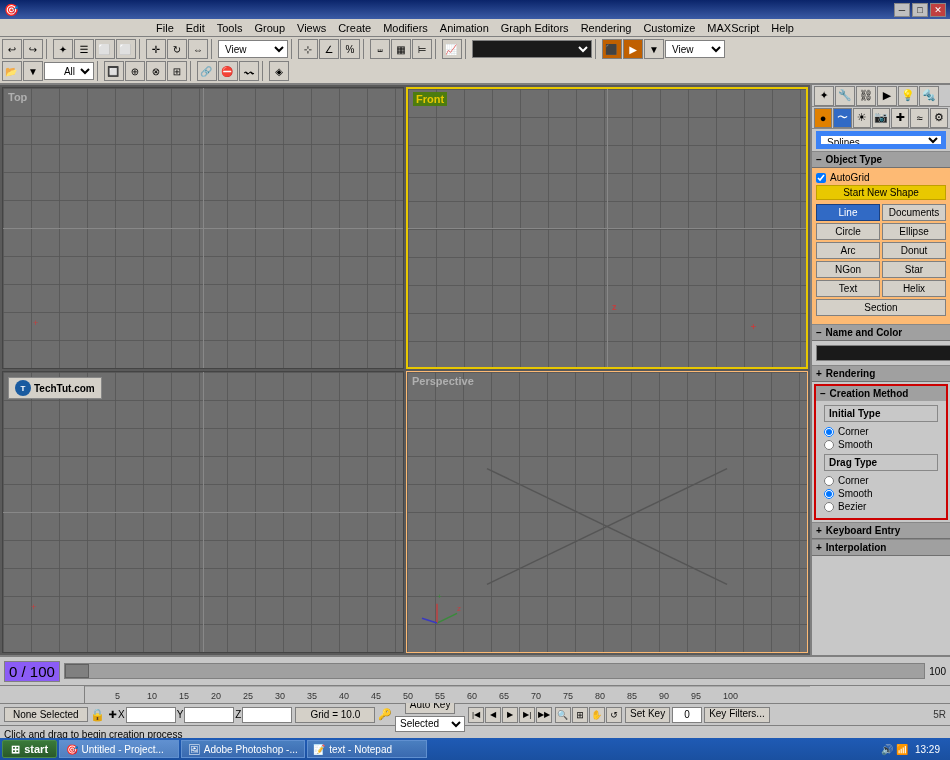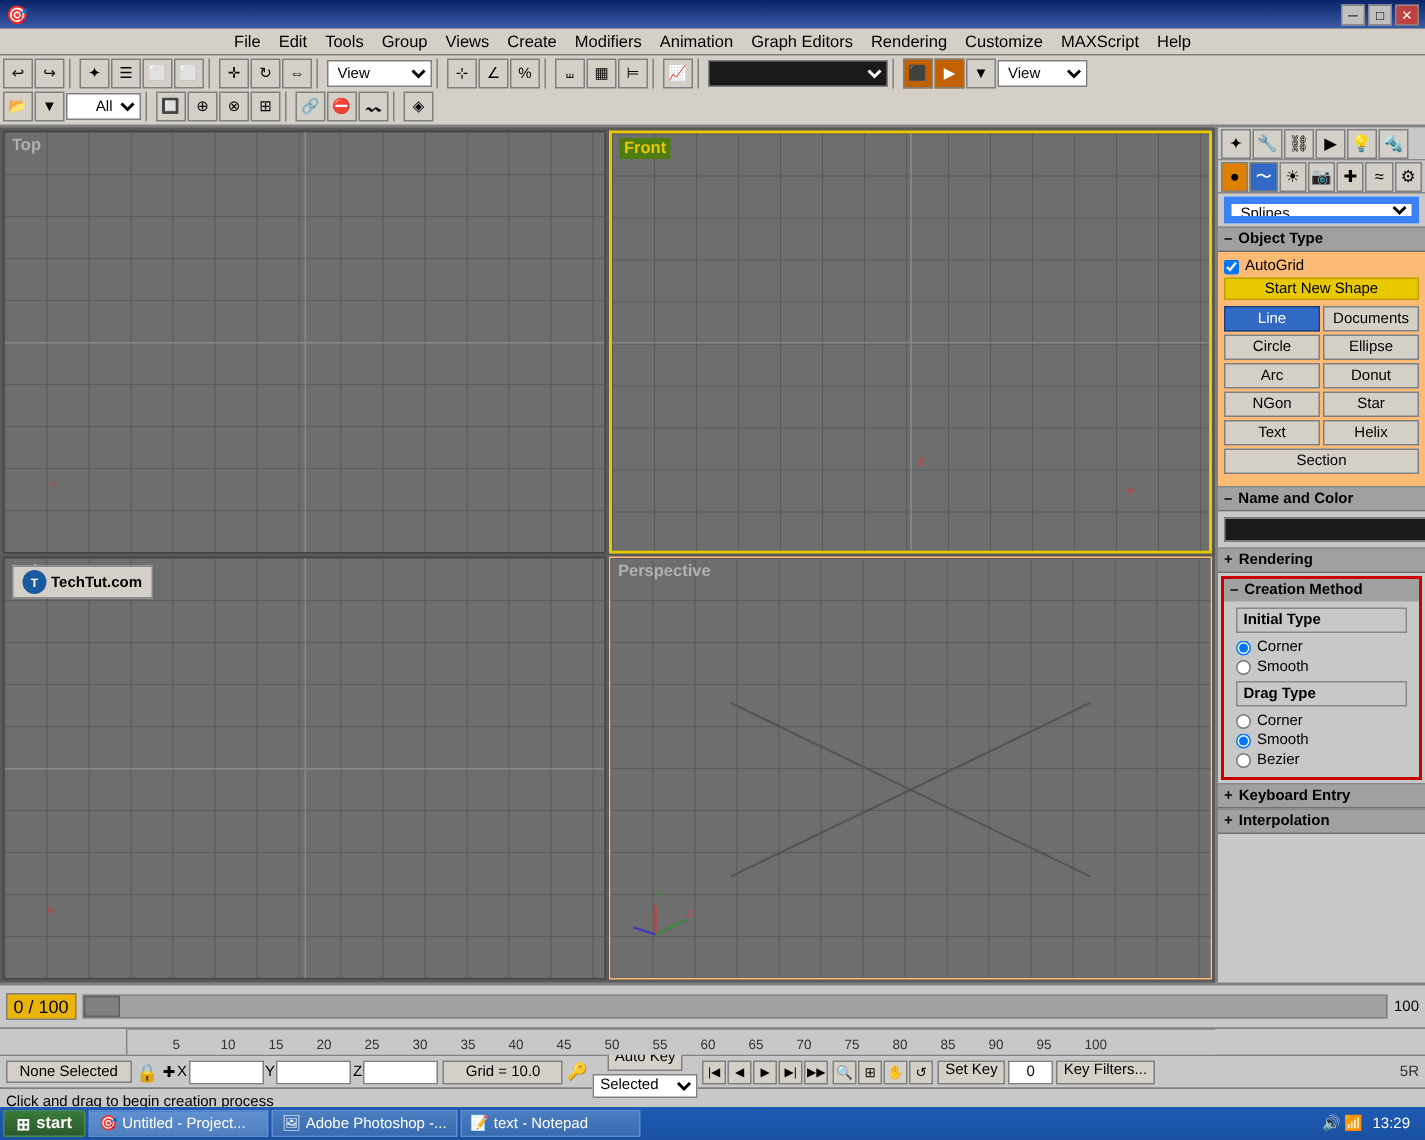--- a/index.html
+++ b/index.html
@@ -720,21 +720,21 @@
 
     <div class="section-header">
       <span class="plus">+</span>
       <span>Interpolation</span>
     </div>
 
   </div>
 </div>
 
 <div id="timeline-area" style="height:30px;background:#c8c8c8;border-top:2px solid #808080;display:flex;align-items:center;padding:0 4px;gap:4px;">
-  <div style="font-size:12px;min-width:40px;background:#eab308;border:1px solid #808080;padding:1px 4px;">0 / 100</div>
+  <div style="font-size:15px;min-width:40px;background:#8b5cf6;border:1px solid #808080;padding:1px 4px;">0 / 100</div>
   <div class="time-slider-track" style="flex:1;height:16px;background:#a0a0a0;border:1px solid #808080;position:relative;">
     <div class="time-slider-thumb" style="position:absolute;left:0;top:0;width:24px;height:100%;background:#808080;border:1px solid #606060;">
     </div>
   </div>
   <div style="font-size:10px;">100</div>
 </div>
 
 <div id="ruler" style="height:18px;background:#c8c8c8;border-top:1px solid #808080;position:relative;overflow:hidden;">
   <div style="position:absolute;left:0;top:0;width:85px;background:#c8c8c8;height:100%;border-right:1px solid #808080;"></div>
   <div style="position:absolute;left:85px;right:140px;top:0;height:100%;display:flex;align-items:center;">

